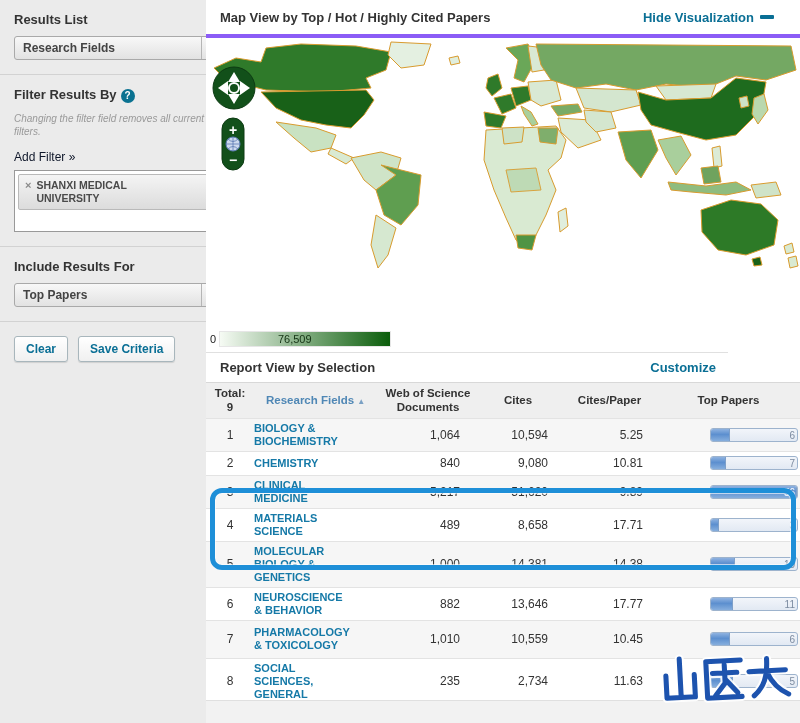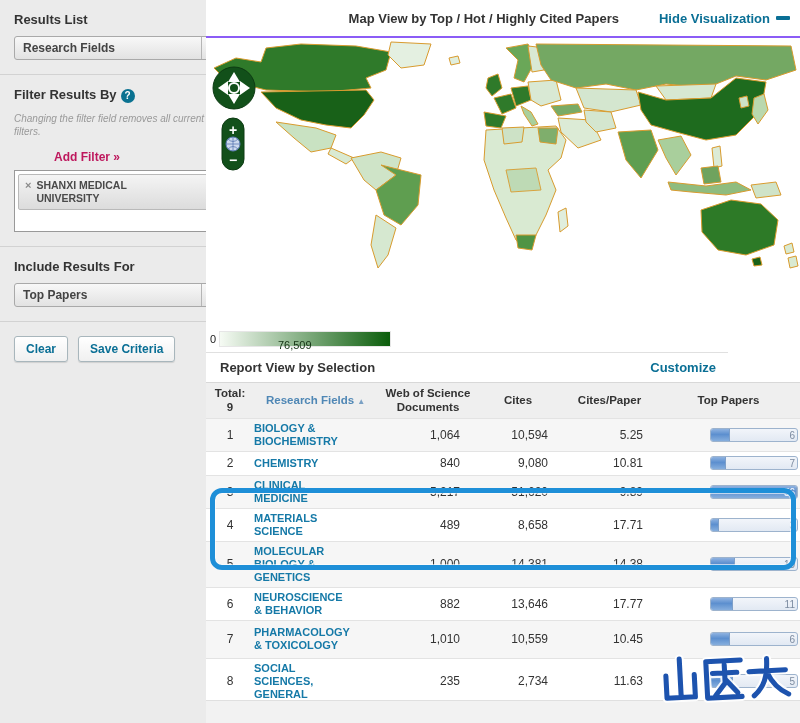--- a/index.html
+++ b/index.html
@@ -8,41 +8,41 @@
 
   
   .sidebar { position:absolute; left:0; top:0; width:243px; height:723px; background:#ebebeb; border-right:1px solid #c5c5c5; }
   .sb-section { padding:12px 14px 14px 14px; border-bottom:1px solid #d2d2d2; }
   .sb-title { font-size:13px; font-weight:bold; color:#333; margin-bottom:9px; }
   .dropdown { display:flex; align-items:center; justify-content:space-between; height:24px; border:1px solid #a9a9a9; border-radius:3px; background:linear-gradient(#f8f8f8,#e2e2e2); cursor:pointer; }
   .dropdown .dd-label { font-size:12px; font-weight:bold; color:#444; padding-left:8px; }
   .dd-btn { width:26px; height:100%; border-left:1px solid #b5b5b5; display:flex; align-items:center; justify-content:center; color:#0a7291; font-size:13px; font-weight:bold; }
   .help-badge { display:inline-flex; width:14px; height:14px; border-radius:50%; background:#0a7291; color:#fff; font-size:10px; font-weight:bold; align-items:center; justify-content:center; vertical-align:middle; margin-left:4px; cursor:pointer; }
   .help-text { font-size:10px; font-style:italic; color:#999; line-height:1.35; margin:6px 0 8px 0; }
-  .add-filter { font-size:12px; font-weight:bold; color:#be185d; text-decoration:none; cursor:pointer; display:inline-block; margin-bottom:6px;margin-left:40px; }
+  .add-filter { font-size:12px; font-weight:normal; color:#0f172a; text-decoration:none; cursor:pointer; display:inline-block; margin-bottom:6px; }
   .filter-box { background:#fff; border:1px solid #999; height:62px; padding:3px; }
   .filter-chip { display:flex; gap:5px; background:linear-gradient(#f4f4f4,#dcdcdc); border:1px solid #b9b9b9; border-radius:2px; padding:4px 6px; cursor:default; }
   .chip-x { color:#8a8a8a; font-size:11px; font-weight:bold; cursor:pointer; line-height:1.2; }
   .chip-label { font-size:10.5px; font-weight:bold; color:#4a4a4a; line-height:1.25; max-width:130px; }
   .sb-buttons { padding:14px 14px; display:flex; gap:10px; }
   .btn { background:linear-gradient(#ffffff,#f0f0f0); border:1px solid #a8b6bc; border-radius:3px; color:#0a6f95; font-weight:bold; font-size:12px; padding:5px 11px; cursor:pointer; box-shadow:0 1px 1px rgba(0,0,0,.12); }
 
   
   .main { position:absolute; left:206px; top:0; width:594px; height:723px; background:#fff; }
-  .main-header { height:38px; border-bottom:2px solid #8b5cf6; display:flex; align-items:center; justify-content:flex-end; padding:0 10px 0 14px; }
+  .main-header { height:38px; border-bottom:4px solid #8b5cf6; display:flex; align-items:center; justify-content:space-between; padding:0 26px 0 14px; }
   .main-title { font-size:13px; font-weight:bold; color:#333; }
   .hide-link { display:flex; align-items:center; gap:6px; color:#0a6f95; font-size:13px; font-weight:bold; cursor:pointer;margin-left:40px; }
   .minus-glyph { display:inline-block; width:14px; height:4px; background:#0a6f95; border-radius:1px; }
 
   .map-area { position:absolute; left:0; top:39px; width:594px; height:292px; background:#fff; }
   .map-area svg { display:block; }
   .legend { position:absolute; left:4px; top:292px; display:flex; align-items:center; }
   .legend-min { font-size:11px; color:#222; margin-right:3px; }
   .legend-bar { position:relative; width:172px; height:16px; background:linear-gradient(to right,#f6fbf4,#banana 0,#0b5d0b); background:linear-gradient(to right,#f6fbf4,#0b5d0b); border:1px solid #e6e6e6; }
-  .legend-max { position:absolute; left:34%; top:7px; font-size:11px; color:#143314; }
+  .legend-max { position:absolute; left:34%; top:1px; font-size:11px; color:#143314; }
 
   .report-header { position:absolute; left:0; top:352px; width:522px; height:30px; border-top:1px solid #e0e0e0; display:flex; align-items:center; justify-content:space-between; padding:0 12px 0 14px; background:#fff;gap:36px; }
   .report-title { font-size:13px; font-weight:bold; color:#333; }
   .customize { color:#0a6f95; font-size:13px; font-weight:bold; cursor:pointer; }
 
   .tbl { position:absolute; left:0; top:382px; width:594px; }
   .trow { display:grid; grid-template-columns:48px 128px 92px 88px 95px 1fr; align-items:center; border-bottom:1px solid #e3e3e3; }
   .thead { background:#efefef; border-top:1px solid #d8d8d8; min-height:37px; }
   .th { font-size:11.5px; font-weight:bold; color:#333; text-align:center; line-height:1.2; }
   .th-total { font-size:11.5px; }

